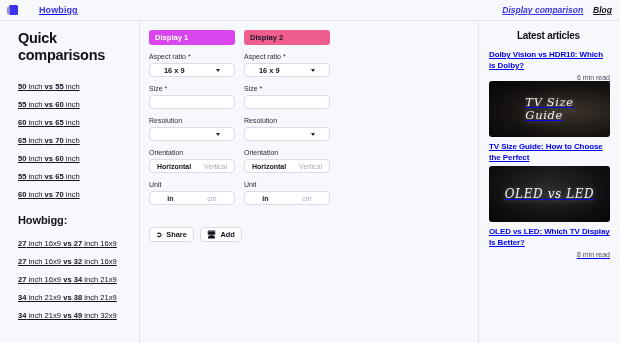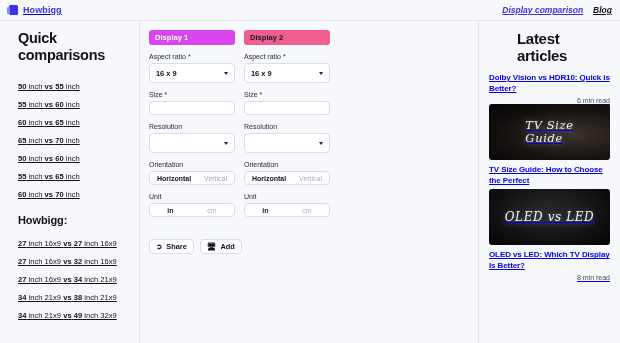--- a/index.html
+++ b/index.html
@@ -13,21 +13,21 @@
 
   
   .topbar {
     height: 21px;
     background: #f7f8fc;
     border-bottom: 1px solid #e4e6ef;
     display: flex;
     align-items: center;
     padding: 0 8px 0 9px;
   }
-  .brand { display: flex; align-items: flex-end; gap: 5px; }
+  .brand { display: flex; align-items: flex-end; gap: 21px; }
   .brand-mark {
     width: 9px; height: 10px;
     background: #3a32e8;
     border-radius: 1.5px;
     position: relative;
     flex: 0 0 auto;
   }
   .brand-mark::after {
     content: "";
     position: absolute; left: -2.5px; top: 1.5px;
@@ -85,26 +85,26 @@
   }
   .panel-head.d1 { background: #d946ef; color: #ffffff; }
   .panel-head.d2 { background: #ef5e8c; color: #17172c; }
 
   .field { margin-bottom: 8px; }
   .flabel {
     font-size: 7px; color: #2a2a3c; margin-bottom: 3px; display: block;
   }
 
   .control {
-    height: 20px;
+    height: 14px;
     border: 1px solid #d8dbe8;
     border-radius: 4px;
     background: #ffffff;
     display: flex; align-items: center;
-    padding: 0 6px;
+    padding: 0 14px;
     font-size: 7.4px;
     font-weight: 700;
     position: relative;
   }
   .control .caret {
     margin-left: auto;
     width: 0; height: 0;
     border-left: 2.6px solid transparent;
     border-right: 2.6px solid transparent;
     border-top: 3.2px solid #22223a;
@@ -146,21 +146,21 @@
   .btn .gl { font-size: 7.5px; line-height: 1; }
 
   
   .sidebar-right {
     width: 142px; flex: 0 0 142px;
     border-left: 1px solid #e4e6ef;
     padding: 9px 10px 0 10px;
     overflow: hidden;
   }
   .right-title {
-    font-size: 15px; font-weight: 800; letter-spacing: -.3px;
+    font-size: 10px; font-weight: 800; letter-spacing: -.3px;
     margin-bottom: 9px;
     padding-left: 28px;
   }
   .card { margin-bottom: 10px; }
   .thumb {
     height: 56px; border-radius: 3px;
     background: #0c0c0c;
     display: flex; align-items: center; justify-content: center;
     overflow: hidden; position: relative;
   }
@@ -343,21 +343,21 @@
         <span class="gl">🖥</span>
         <span>Add</span>
       </button>
     </div>
   </main>
 
   <aside class="sidebar-right">
     <h2 class="right-title">Latest articles</h2>
 
     <a class="card" href="#">
-      <div class="card-title">Dolby Vision vs HDR10: Quick is Better?</div>
+      <div class="card-title">Dolby Vision vs HDR10: Which is Dolby?</div>
       <div class="card-meta">6 min read</div>
     </a>
 
     <a class="card" href="#">
       <div class="thumb t3">
         <div class="tvguide">
           <div class="script small">TV Size</div>
           <div class="script small">Guide</div>
         </div>
       </div>

